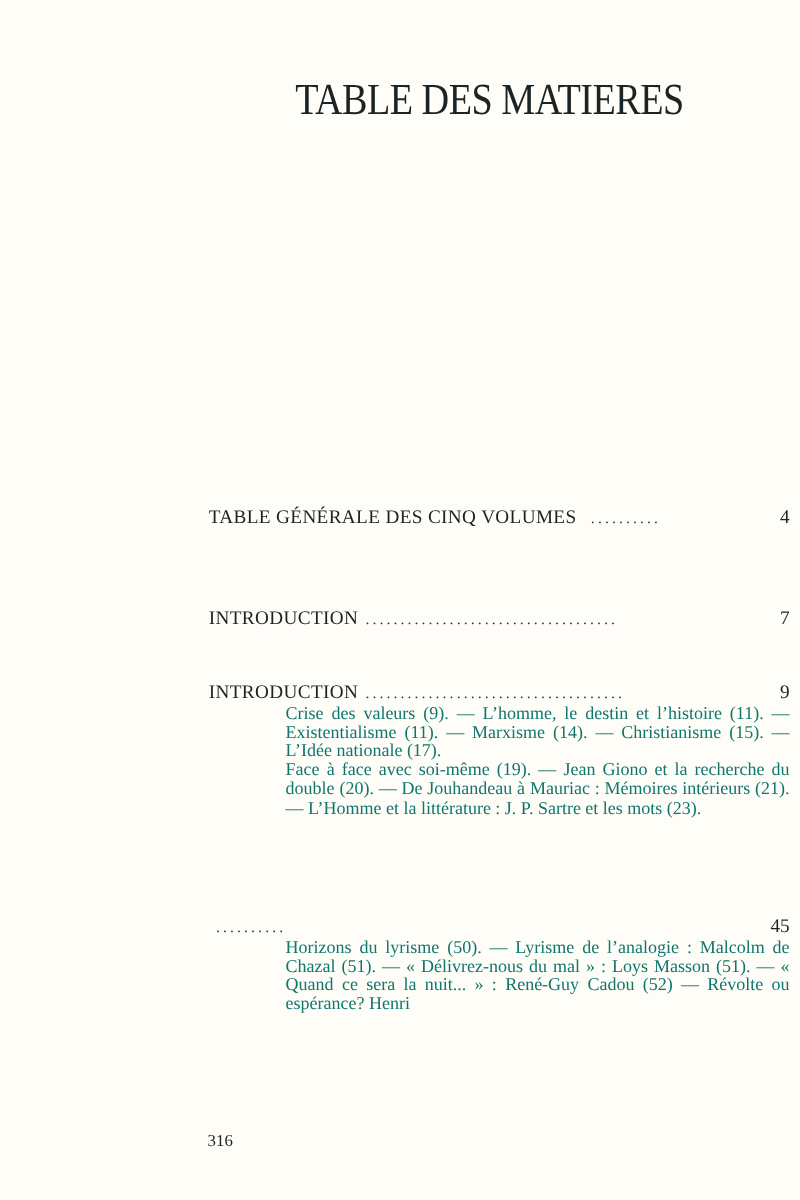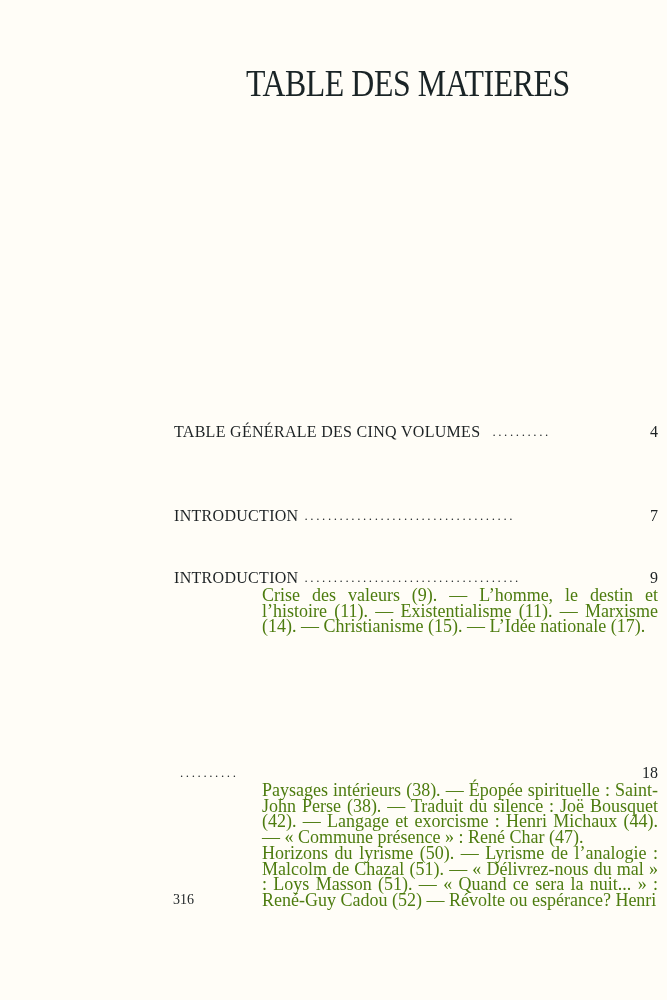--- a/index.html
+++ b/index.html
@@ -46,30 +46,30 @@
       font-size: 13px;
       color: #2a2f31;
     }
     .entry-head .dots.short { flex: 0 0 auto; }
     .entry-head .spacer { flex: 1; }
     .entry-head .page {
       width: 36px;
       text-align: right;
     }
     .entry-body {
-      margin-left: 88px;
-      font-size: 18px;
+      margin-left: 64px;
+      font-size: 15px;
       line-height: 15.7px;
       text-align: justify;
-      color: #4d7c0f;
+      color: #0f766e;
     }
     .entry-body p { margin: 0; }
     .folio {
       position: absolute;
-      left: 173px; top: 892px;
+      left: 173px; top: 944px;
       font-size: 14px;
     }
   </style>
 </head>
 <body>
 
 <div class="title">TABLE DES MATIERES</div>
 
 <div class="entry" style="top:422px;">
   <div class="entry-head">
@@ -91,28 +91,28 @@
 
 <div class="entry" style="top:568px;">
   <div class="entry-head">
     <span class="label">INTRODUCTION</span>
     <span class="dots short">.....................................</span>
     <span class="spacer"></span>
     <span class="page">9</span>
   </div>
   <div class="entry-body">
     <p>Crise des valeurs (9). — L’homme, le destin et l’histoire (11). — Existentialisme (11). — Marxisme (14). — Christianisme (15). — L’Idée nationale (17).</p>
+    <p>Face à face avec soi-même (19). — Jean Giono et la recherche du double (20). — De Jouhandeau à Mauriac : Mémoires intérieurs (21). — L’Homme et la littérature : J. P. Sartre et les mots (23).</p>
   </div>
 </div>
 
 <div class="entry" style="top:763px;">
   <div class="entry-head">
     <span class="dots short" style="margin-left:6px;">..........</span>
     <span class="spacer"></span>
-    <span class="page">18</span>
+    <span class="page">45</span>
   </div>
   <div class="entry-body">
-    <p>Paysages intérieurs (38). — Épopée spirituelle : Saint-John Perse (38). — Traduit du silence : Joë Bousquet (42). — Langage et exorcisme : Henri Michaux (44). — « Commune présence » : René Char (47).</p>
     <p>Horizons du lyrisme (50). — Lyrisme de l’analogie : Malcolm de Chazal (51). — « Délivrez-nous du mal » : Loys Masson (51). — « Quand ce sera la nuit... » : René-Guy Cadou (52) — Révolte ou espérance? Henri</p>
   </div>
 </div>
 
 <div class="folio">316</div>
 
 </body></html>

